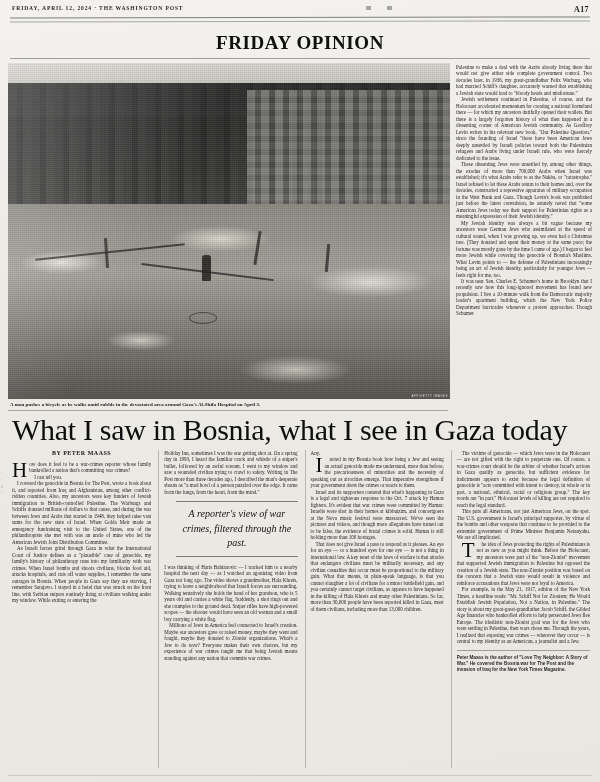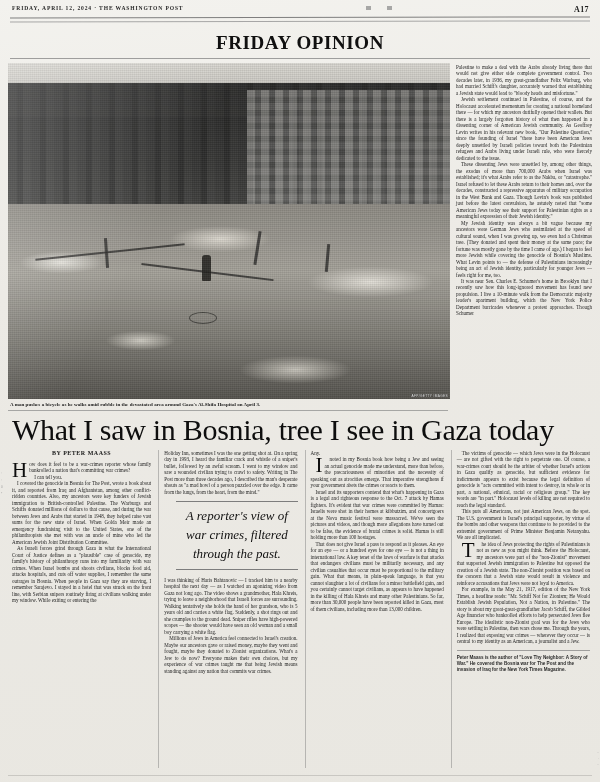--- a/index.html
+++ b/index.html
@@ -277,21 +277,21 @@
   }
 
   
   .pullquote {
     margin: 6px 0 7px 12px;
     padding: 5px 2px 5px 2px;
     border-top: 1px solid #7d7d7d;
     border-bottom: 1px solid #7d7d7d;
     text-align: center;
     font-style: italic;
-    font-size: 13px;
+    font-size: 10px;
     line-height: 1.45;
     color: #111;
     font-family: "Liberation Serif", serif;
   }
 
   
   .biorule {
     border-top: 1px solid #8c8c8c;
     margin: 5px 0 4px 0;
     opacity: .8;
@@ -377,21 +377,21 @@
 
     <div class="rightcol-top">
       <p class="body noindent">Palestine to make a deal with the Arabs already living there that would not give either side complete government control. Two decades later, in 1936, my great-grandfather Felix Warburg, who had married Schiff's daughter, accurately warned that establishing a Jewish state would lead to "bloody heads and misfortune."</p>
       <p class="body">Jewish settlement continued in Palestine, of course, and the Holocaust accelerated momentum for creating a national homeland there — for which my ancestors dutifully opened their wallets. But there is a largely forgotten history of what then happened in a dissenting corner of American Jewish community. As Geoffrey Levin writes in his relevant new book, "Our Palestine Question," since the founding of Israel "there have been American Jews deeply unsettled by Israeli policies toward both the Palestinian refugees and Arabs living under Israeli rule, who were fiercely dedicated to the issue.</p>
       <p class="body">These dissenting Jews were unsettled by, among other things, the exodus of more than 700,000 Arabs when Israel was established; it's what Arabs refer to as the Nakba, or "catastrophe." Israel refused to let these Arabs return to their homes and, over the decades, constructed a repressive apparatus of military occupation in the West Bank and Gaza. Though Levin's book was published just before the latest convulsion, he astutely noted that "some American Jews today see their support for Palestinian rights as a meaningful expression of their Jewish identity."</p>
       <p class="body">My Jewish identity was always a bit vague because my ancestors were German Jews who assimilated at the speed of cultural sound, when I was growing up, we even had a Christmas tree. (They donated and spent their money at the same pace; the fortune was mostly gone by the time I came of age.) I began to feel more Jewish while covering the genocide of Bosnia's Muslims. What Levin points to — the defense of Palestinians increasingly being an act of Jewish identity, particularly for younger Jews — feels right for me, too.</p>
       <p class="body">It was near Sen. Charles E. Schumer's home in Brooklyn that I recently saw how this long-ignored movement has found new propulsion. I live a 10-minute walk from the Democratic majority leader's apartment building, which the New York Police Department barricades whenever a protest approaches. Though Schumer</p>
     </div>
   </div>
 
-  <div class="headline">What I saw in Bosnia, tree I see in Gaza today</div>
+  <div class="headline">What I saw in Bosnia, what I see in Gaza today</div>
 
   <div class="bodygrid">
 
     <div class="col">
       <div class="byline">BY PETER MAASS</div>
       <p class="body noindent dropcap-para">How does it feel to be a war-crimes reporter whose family bankrolled a nation that's committing war crimes?</p>
       <p class="body">I can tell you.</p>
       <p class="body">I covered the genocide in Bosnia for The Post, wrote a book about it, and reported from Iraq and Afghanistan, among other conflict-ridden countries. Also, my ancestors were key funders of Jewish immigration to British-controlled Palestine. The Warburgs and Schiffs donated millions of dollars to that cause, and during the war between Jews and Arabs that started in 1948, they helped raise vast sums for the new state of Israel. When Golda Meir made an emergency fundraising visit to the United States, one of the philanthropists she met with was an uncle of mine who led the American Jewish Joint Distribution Committee.</p>
       <p class="body">As Israeli forces grind through Gaza in what the International Court of Justice defines as a "plausible" case of genocide, my family's history of philanthropy runs into my familiarity with war crimes. When Israel bombs and shoots civilians, blocks food aid, attacks hospitals, and cuts off water supplies, I remember the same outrages in Bosnia. When people in Gaza say they are starving, I remember Sarajevo. I stayed in a hotel that was struck on the front line, with Serbian snipers routinely firing at civilians walking under my window. While exiting or entering the</p>
       <p class="body"></p>

